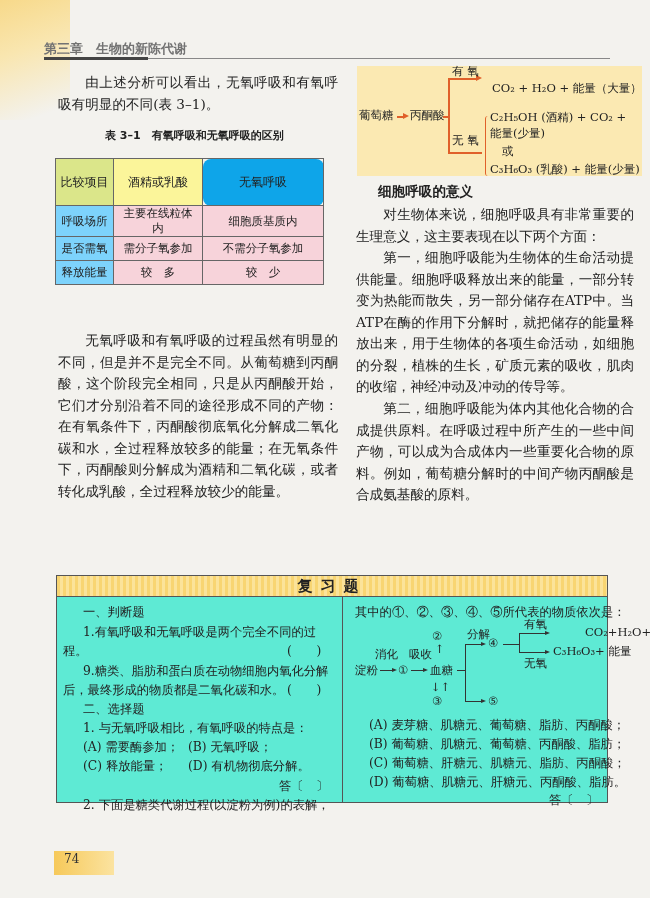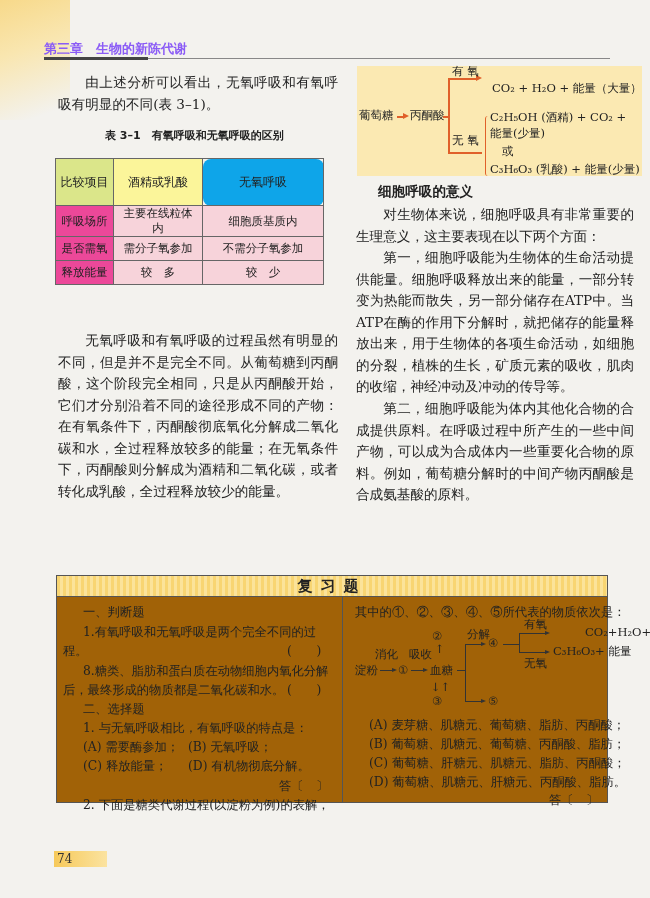--- a/index.html
+++ b/index.html
@@ -8,21 +8,21 @@
     background: #f3f2ee;
     font-family: "DejaVu Serif", "Liberation Serif", serif;
     color: #222;
   }
   .corner-glow {
     position: absolute; left: 0; top: 0; width: 70px; height: 120px;
     background: linear-gradient(160deg, #f7d98a 0%, #f9e6b0 40%, rgba(243,242,238,0) 90%);
   }
   .header-title {
     position: absolute; left: 44px; top: 40px; font-size: 13px; font-weight: bold;
-    letter-spacing: 0px; color: #8b5cf6;
+    letter-spacing: 0px; color: #737373;
   }
   .header-line-dark {
     position: absolute; left: 44px; top: 57px; width: 104px; height: 3px; background: #444;
   }
   .header-line-light {
     position: absolute; left: 148px; top: 58px; width: 462px; height: 1px; background: #888;
   }
   .p {
     position: absolute; font-size: 13.6px; line-height: 21.5px; text-align: justify;
   }
@@ -35,60 +35,60 @@
     position: absolute; left: 55px; top: 158px; border-collapse: collapse;
     font-size: 11.5px; border: 1.5px solid #333;
   }
   table.cmp td {
     border: 1px solid #666; height: 23px; text-align: center; padding: 0 4px;
   }
   table.cmp tr.head td { height: 46px; font-size: 12px; }
   .c-head-label { background: #dbe68a; width: 49px; }
   .c-head-yellow { background: #fbf59a; width: 80px; }
   .c-head-yellow2 { background: #0ea5e9; width: 112px; border-radius: 8px; }
-  .c-label { background: #ec4899; }
+  .c-label { background: #7dd3fc; }
   .c-pink { background: #f7d3da; }
 
   .flow-box {
     position: absolute; left: 357px; top: 66px; width: 285px; height: 110px;
     background: #fbe9b2; font-size: 11.5px;
   }
   .fb-txt { position: absolute; white-space: nowrap; }
   .fb-line { position: absolute; background: #e0602a; }
   .arrowhead {
     position: absolute; width: 0; height: 0;
     border-top: 3px solid transparent; border-bottom: 3px solid transparent;
     border-left: 6px solid #e0602a;
   }
   .section-title { position: absolute; left: 378px; top: 183px; font-size: 13.6px; font-weight: bold; }
 
   .review {
     position: absolute; left: 56px; top: 575px; width: 550px; height: 226px;
-    border: 1px solid #555; background: #a16207;
+    border: 1px solid #555; background: #5eead4;
   }
   .review-head {
     position: absolute; left: 0; top: 0; width: 550px; height: 20px;
     background: repeating-linear-gradient(90deg, #f8d572 0px, #f8d572 3px, #fbe39a 3px, #fbe39a 6px);
     border-bottom: 1px solid #555;
     text-align: center; font-family: "DejaVu Sans", sans-serif; font-weight: bold;
     font-size: 15px; line-height: 20px; letter-spacing: 8px; color: #222;
   }
   .review-divider { position: absolute; left: 285px; top: 21px; width: 1px; height: 205px; background: #555; }
   .r { position: absolute; font-size: 12.3px; line-height: 19.5px; white-space: nowrap; }
   .dg { position: absolute; font-size: 11.5px; white-space: nowrap; }
   .dl { position: absolute; background: #333; }
   .ah {
     position: absolute; width: 0; height: 0;
     border-top: 2.5px solid transparent; border-bottom: 2.5px solid transparent;
     border-left: 5px solid #333;
   }
   .page-num {
-    position: absolute; left: 54px; top: 851px; width: 50px; height: 16px;
+    position: absolute; left: 54px; top: 851px; width: 50px; height: 24px;
     background: linear-gradient(90deg, #f6c95a, #fbe3a0);
-    font-size: 12px; line-height: 16px; padding-left: 3px; color: #333;
+    font-size: 12px; line-height: 16px; padding-left: 10px; color: #333;
   }
 </style>
 </head>
 <body>
 
 <div class="corner-glow"></div>
 
 <div class="header-title">第三章　生物的新陈代谢</div>
 <div class="header-line-dark"></div>
 <div class="header-line-light"></div>
@@ -150,21 +150,21 @@
 <div class="p indent" style="left:58px; top:330px; width:280px;">无氧呼吸和有氧呼吸的过程虽然有明显的不同，但是并不是完全不同。从葡萄糖到丙酮酸，这个阶段完全相同，只是从丙酮酸开始，它们才分别沿着不同的途径形成不同的产物：在有氧条件下，丙酮酸彻底氧化分解成二氧化碳和水，全过程释放较多的能量；在无氧条件下，丙酮酸则分解成为酒精和二氧化碳，或者转化成乳酸，全过程释放较少的能量。</div>
 
 <div class="review">
   <div class="review-head">复习题</div>
   <div class="review-divider"></div>
 
   <span class="r" style="left:26px; top:27px;">一、判断题</span>
   <span class="r" style="left:26px; top:47px;">1.有氧呼吸和无氧呼吸是两个完全不同的过</span>
   <span class="r" style="left:6px; top:66px;">程。</span>
   <span class="r" style="left:230px; top:66px;">(　　)</span>
-  <span class="r" style="left:26px; top:86px;">8.糖类、脂肪和蛋白质在动物细胞内氧化分解</span>
+  <span class="r" style="left:26px; top:86px;">9.糖类、脂肪和蛋白质在动物细胞内氧化分解</span>
   <span class="r" style="left:6px; top:105px;">后，最终形成的物质都是二氧化碳和水。</span>
   <span class="r" style="left:230px; top:105px;">(　　)</span>
   <span class="r" style="left:26px; top:124px;">二、选择题</span>
   <span class="r" style="left:26px; top:143px;">1. 与无氧呼吸相比，有氧呼吸的特点是：</span>
   <span class="r" style="left:26px; top:162px;">(A) 需要酶参加；</span>
   <span class="r" style="left:131px; top:162px;">(B) 无氧呼吸；</span>
   <span class="r" style="left:26px; top:181px;">(C) 释放能量；</span>
   <span class="r" style="left:131px; top:181px;">(D) 有机物彻底分解。</span>
   <span class="r" style="left:222px; top:201px;">答〔　〕</span>
   <span class="r" style="left:26px; top:220px; top:206px; top:220px;">2. 下面是糖类代谢过程(以淀粉为例)的表解，</span>

